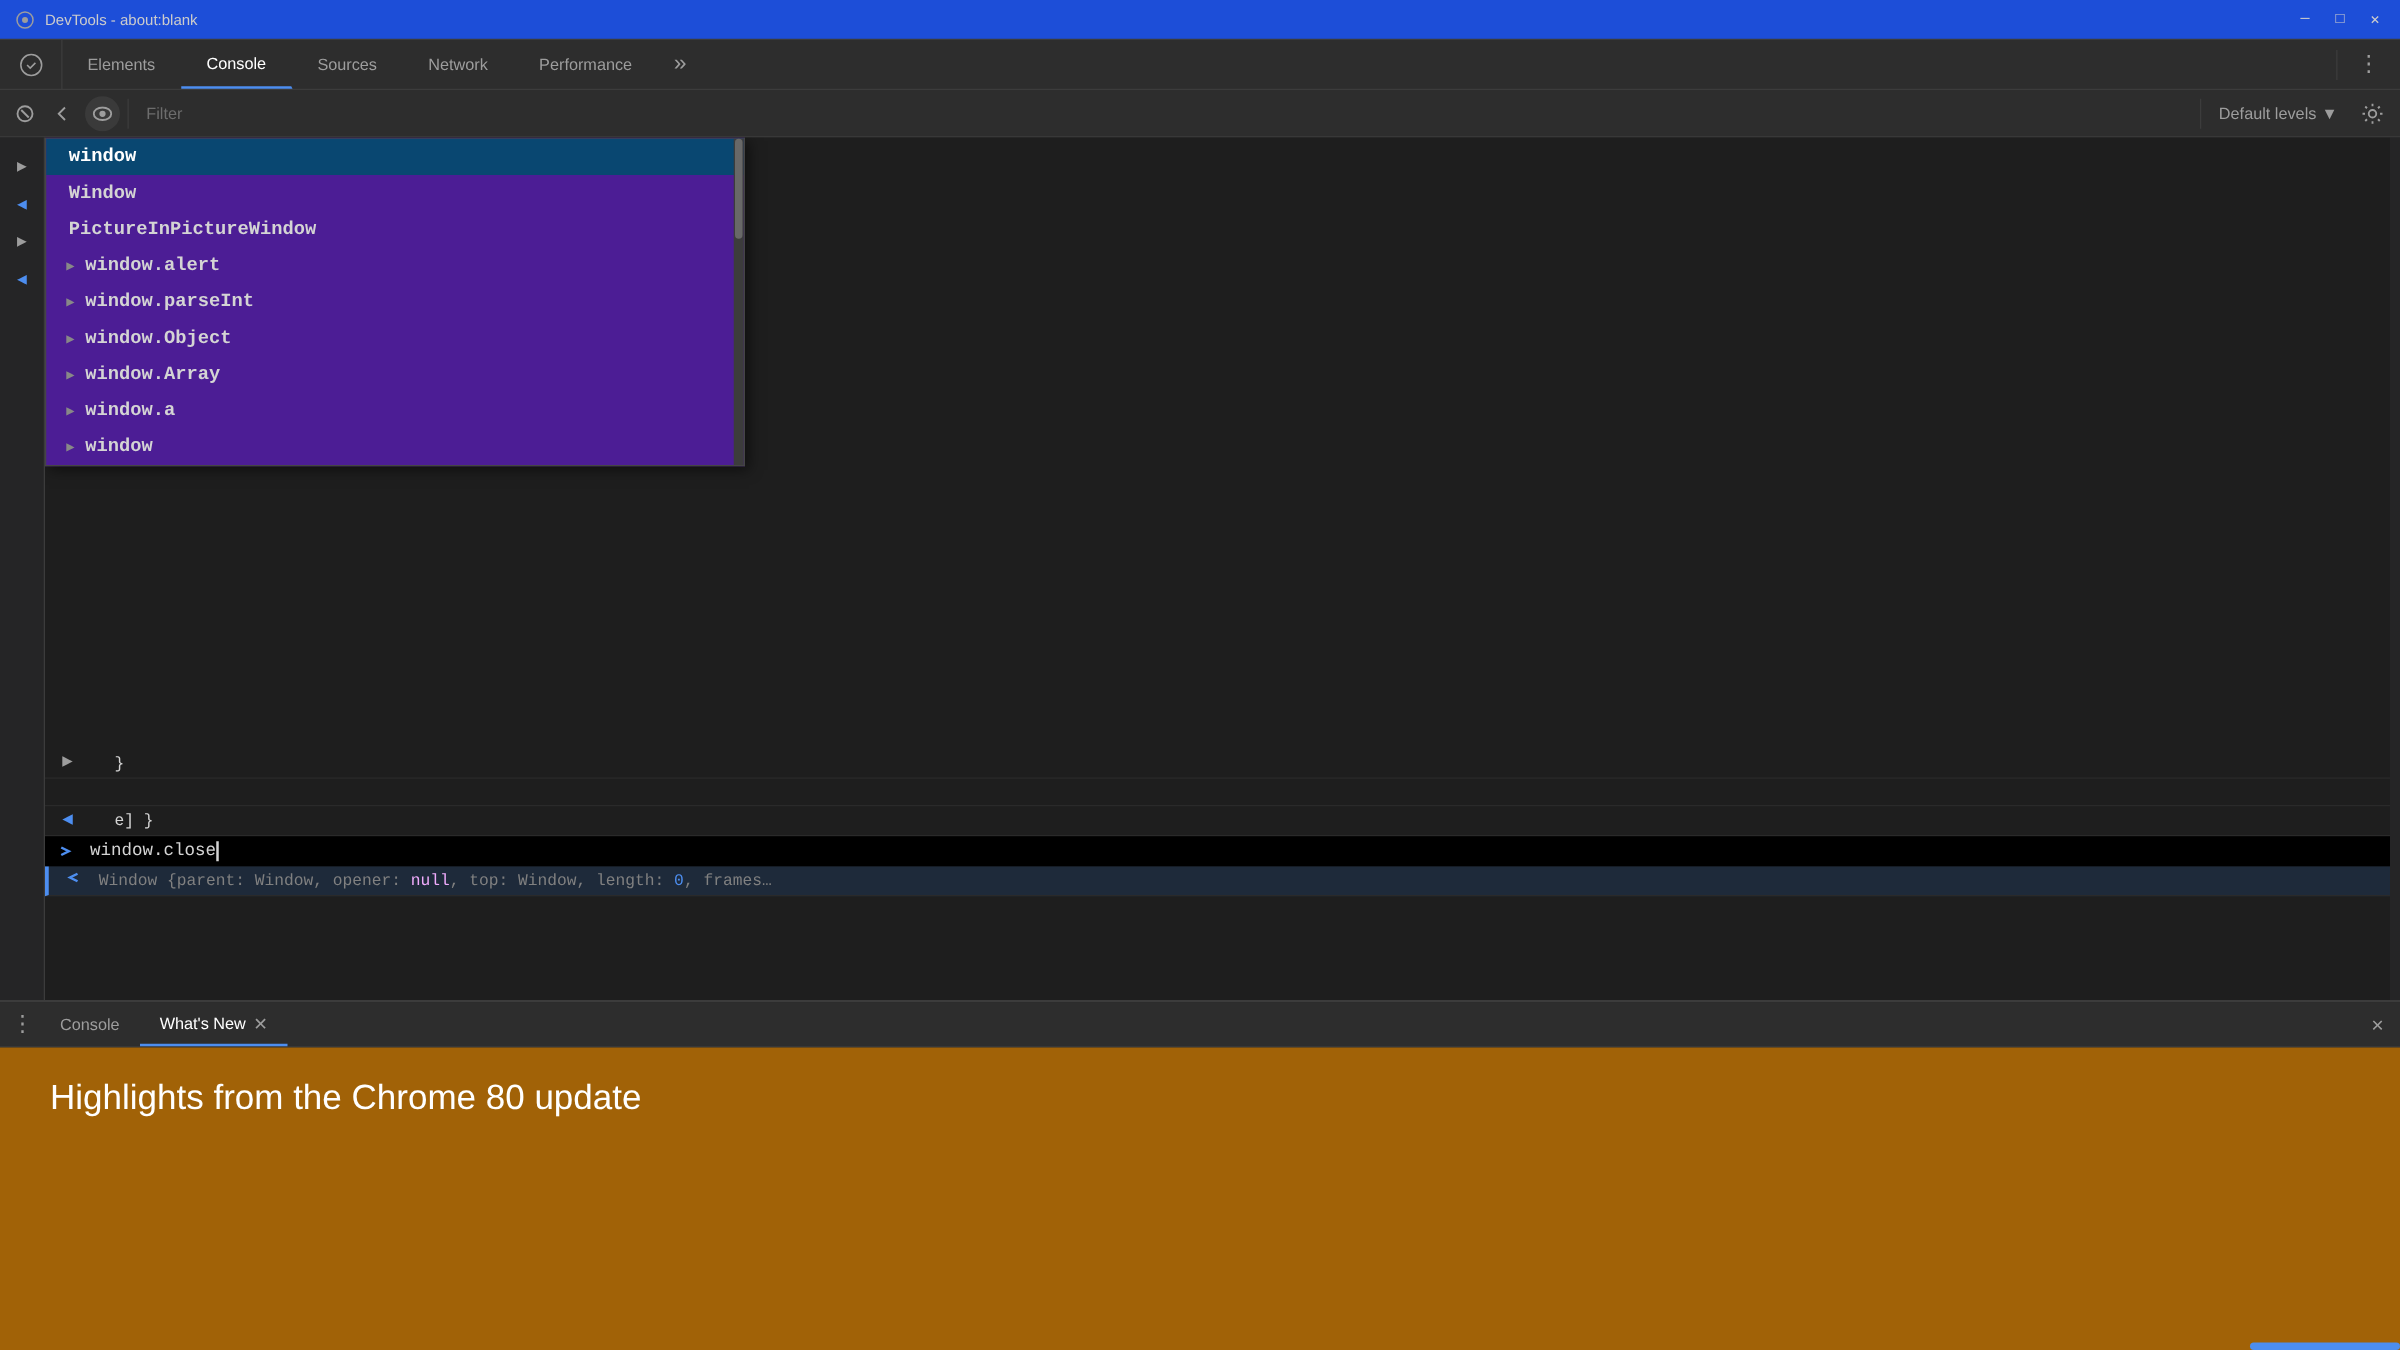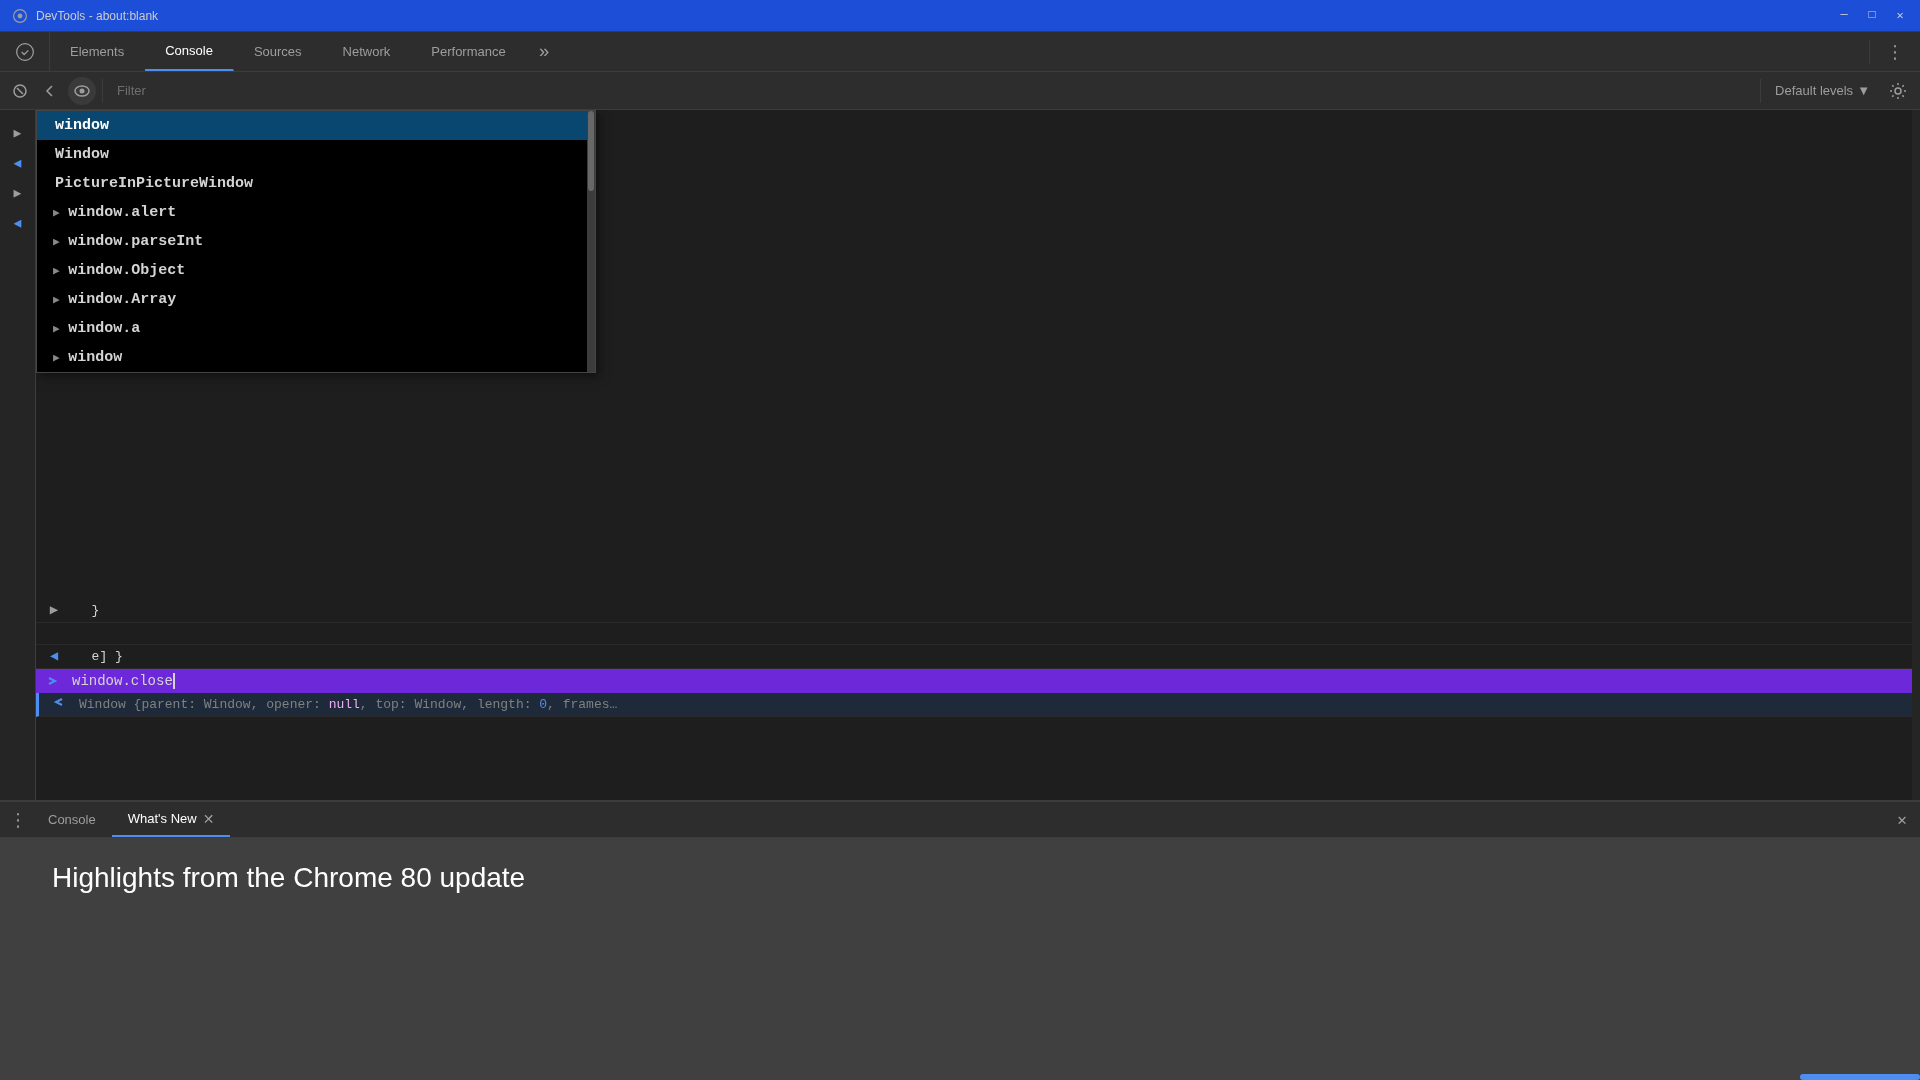--- a/index.html
+++ b/index.html
@@ -216,21 +216,21 @@
       overflow-y: auto;
       position: relative;
     }
 
     
     .autocomplete-dropdown {
       position: absolute;
       top: 0;
       left: 0;
       width: 560px;
-      background: #000000;
+      background: #4c1d95;
       border: 1px solid #454545;
       z-index: 100;
       box-shadow: 3px 3px 10px rgba(0,0,0,0.5);
     }
     .autocomplete-scroll {
       position: absolute;
       right: 0;
       top: 0;
       width: 8px;
       height: 100%;
@@ -283,21 +283,21 @@
     .console-line .gutter.arrow-left { color: #4d8ef0; font-size: 14px; }
     .console-line .content {
       flex: 1;
       padding: 2px 4px;
       word-break: break-all;
     }
     .input-line {
       display: flex;
       align-items: center;
       padding: 4px 0 4px 0;
-      background: #6d28d9;
+      background: #000000;
       position: relative;
     }
     .input-line .gutter {
       width: 36px;
       display: flex;
       align-items: center;
       justify-content: center;
       color: #4d8ef0;
       font-size: 14px;
       flex-shrink: 0;
@@ -389,23 +389,23 @@
       align-items: center;
       justify-content: center;
       cursor: pointer;
       color: #9d9d9d;
       font-size: 16px;
     }
 
     
     .bottom-content {
       flex: 1;
-      padding: 24px 52px;
+      padding: 24px 40px;
       overflow-y: auto;
-      background: #404040;
+      background: #a16207;
     }
     .whats-new-title {
       font-family: 'Segoe UI', sans-serif;
       font-size: 28px;
       font-weight: 400;
       color: #ffffff;
       margin-bottom: 24px;
     }
     .whats-new-section {
       font-family: 'Segoe UI', sans-serif;

